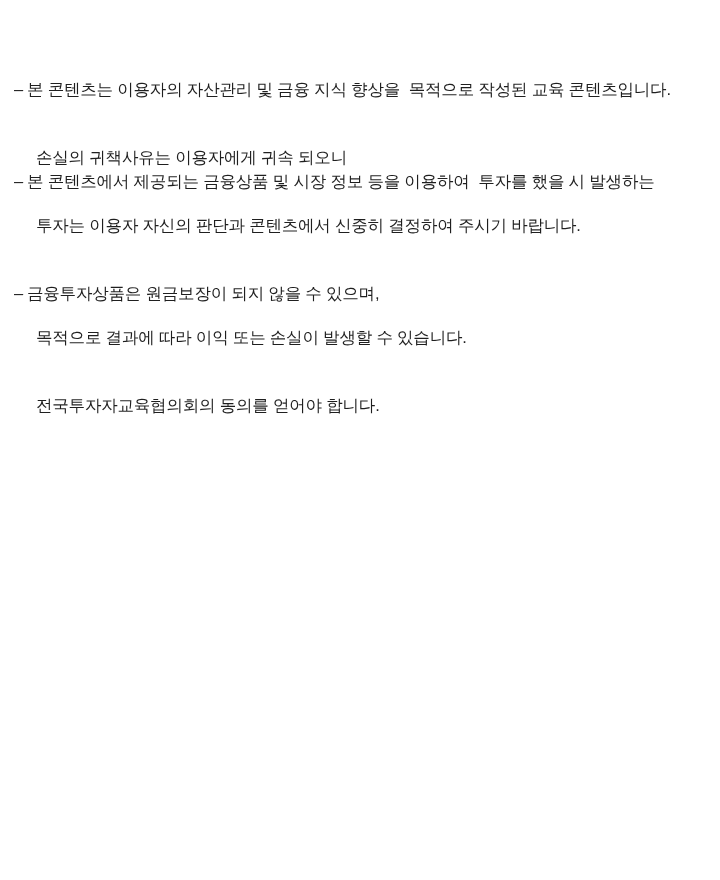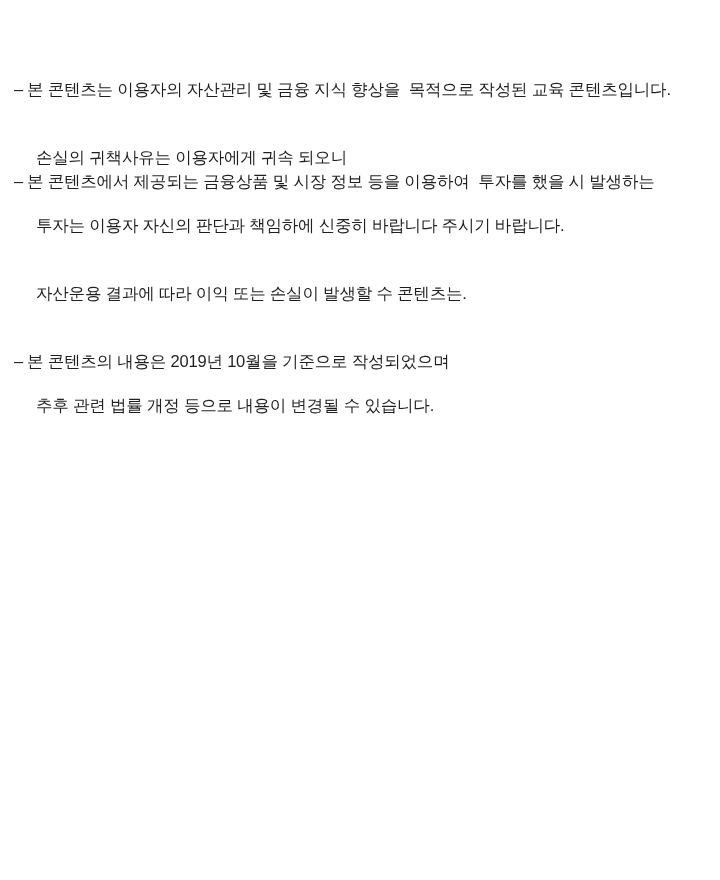--- a/index.html
+++ b/index.html
@@ -51,28 +51,26 @@
 
 <div class="page">
 
   <div class="disclaimer-block">
     <div class="line lead"><span class="dash">–</span><span>본 콘텐츠는 이용자의 자산관리 및 금융 지식 향상을  목적으로 작성된 교육 콘텐츠입니다.</span></div>
   </div>
 
   <div class="disclaimer-block">
     <div class="line cont"><span>손실의 귀책사유는 이용자에게 귀속 되오니</span></div>
     <div class="line lead"><span class="dash">–</span><span>본 콘텐츠에서 제공되는 금융상품 및 시장 정보 등을 이용하여  투자를 했을 시 발생하는</span></div>
-    <div class="line cont"><span>투자는 이용자 자신의 판단과 책임하에 신중히 바랍니다 주시기 바랍니다.</span></div>
+    <div class="line cont"><span>투자는 이용자 자신의 판단과 콘텐츠에서 신중히 결정하여 주시기 바랍니다.</span></div>
   </div>
 
   <div class="disclaimer-block">
-    <div class="line cont"><span>자산운용 결과에 따라 이익 또는 손실이 발생할 수 콘텐츠는.</span></div>
+    <div class="line lead"><span class="dash">–</span><span>금융투자상품은 원금보장이 되지 않을 수 있으며,</span></div>
+    <div class="line cont"><span>목적으로 결과에 따라 이익 또는 손실이 발생할 수 있습니다.</span></div>
   </div>
 
   <div class="disclaimer-block">
+    <div class="line cont"><span>전국투자자교육협의회의 동의를 얻어야 합니다.</span></div>
   </div>
 
-  <div class="disclaimer-block">
-    <div class="line lead"><span class="dash">–</span><span>본 콘텐츠의 내용은 2019년 10월을 기준으로 작성되었으며</span></div>
-    <div class="line cont"><span>추후 관련 법률 개정 등으로 내용이 변경될 수 있습니다.</span></div>
-  </div>
 
 </div>
 
 </body></html>

